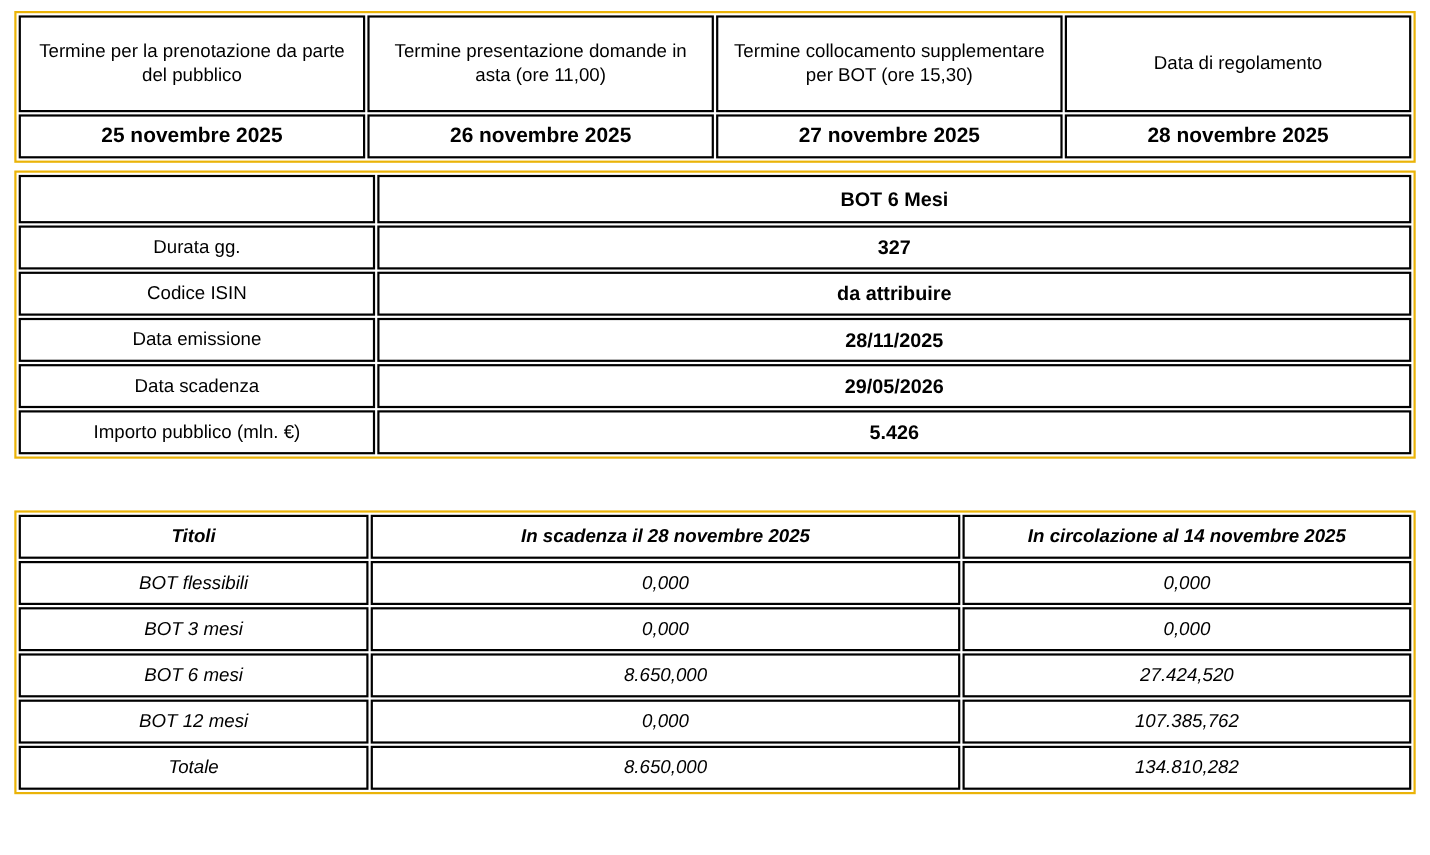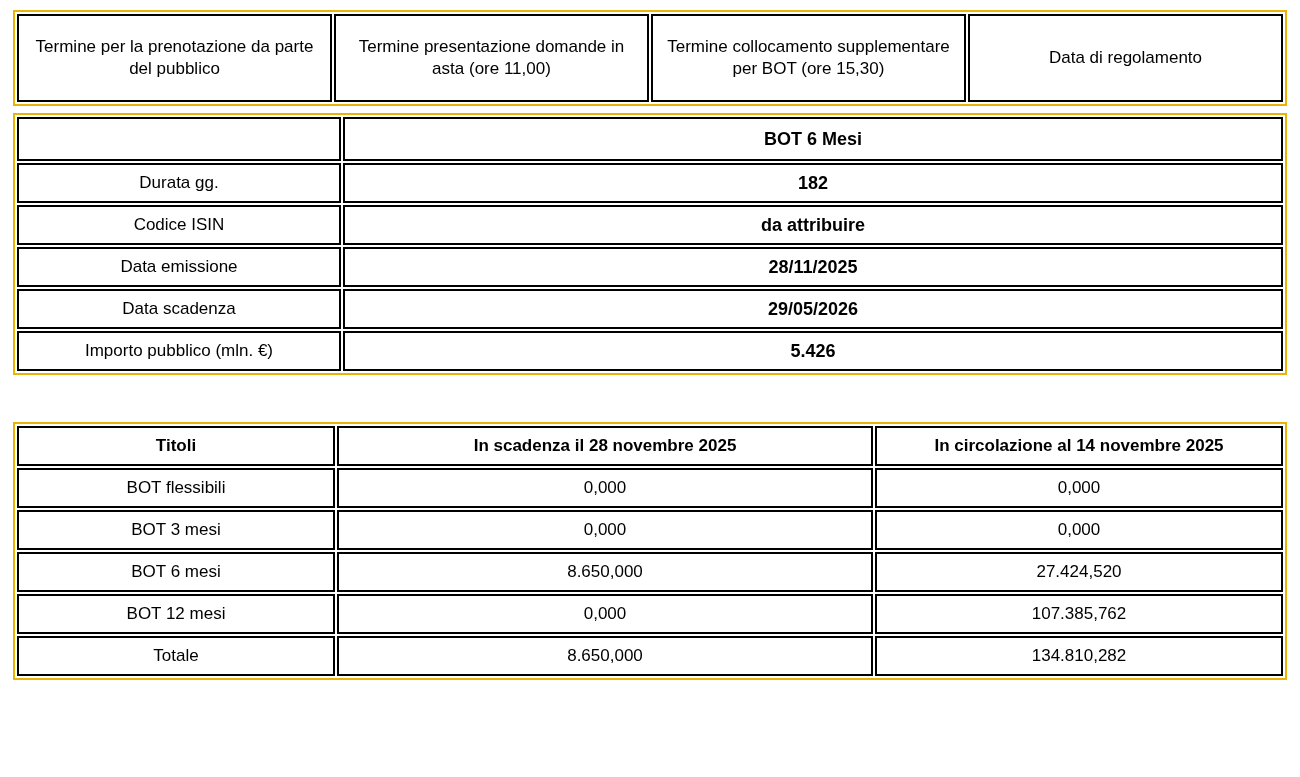--- a/index.html
+++ b/index.html
@@ -42,49 +42,55 @@
   .t-top td.hdr { height: 88px; }
   .t-top td.date { height: 40px; font-size: 19px; font-weight: bold; }
   
   .t-mid { margin-top: 7px; }
   .t-mid td { height: 40px; }
   .t-mid td.val { font-size: 18px; font-weight: bold; }
   .t-mid tr.first td { height: 44px; }
   .t-mid td.col-label { width: 324px; }
   
   .t-bot { margin-top: 47px; }
-  .t-bot td { height: 40px; }
+  .t-bot td { height: 40px; font-style: italic; }
   .t-bot td.col-label { width: 318px; }
   .t-bot td.col-scad { width: 536px; }
 </style>
 </head>
 <body>
 
 <div class="page">
 
   <table class="tbl t-top">
     <tbody>
         <tr>
       <td class="hdr">Termine per la prenotazione da parte del pubblico</td>
       <td class="hdr">Termine presentazione domande in asta (ore 11,00)</td>
       <td class="hdr">Termine collocamento supplementare per BOT (ore 15,30)</td>
       <td class="hdr">Data di regolamento</td>
     </tr>
+    <tr>
+      <td class="date">25 novembre 2025</td>
+      <td class="date">26 novembre 2025</td>
+      <td class="date">27 novembre 2025</td>
+      <td class="date">28 novembre 2025</td>
+    </tr>
   </tbody>
     </table>
 
   <table class="tbl t-mid">
     <tbody>
         <tr class="first">
       <td class="lbl col-label"></td>
       <td class="val">BOT 6 Mesi</td>
     </tr>
     <tr>
       <td class="lbl col-label">Durata gg.</td>
-      <td class="val">182</td>
+      <td class="val">327</td>
     </tr>
     <tr>
       <td class="lbl col-label">Codice ISIN</td>
       <td class="val">da attribuire</td>
     </tr>
     <tr>
       <td class="lbl col-label">Data emissione</td>
       <td class="val">28/11/2025</td>
     </tr>
     <tr>

